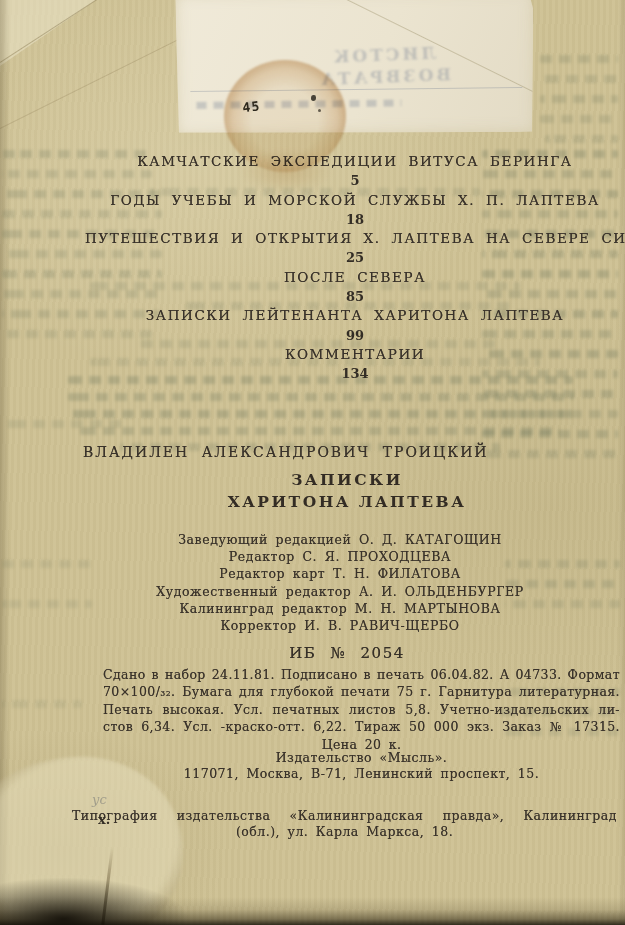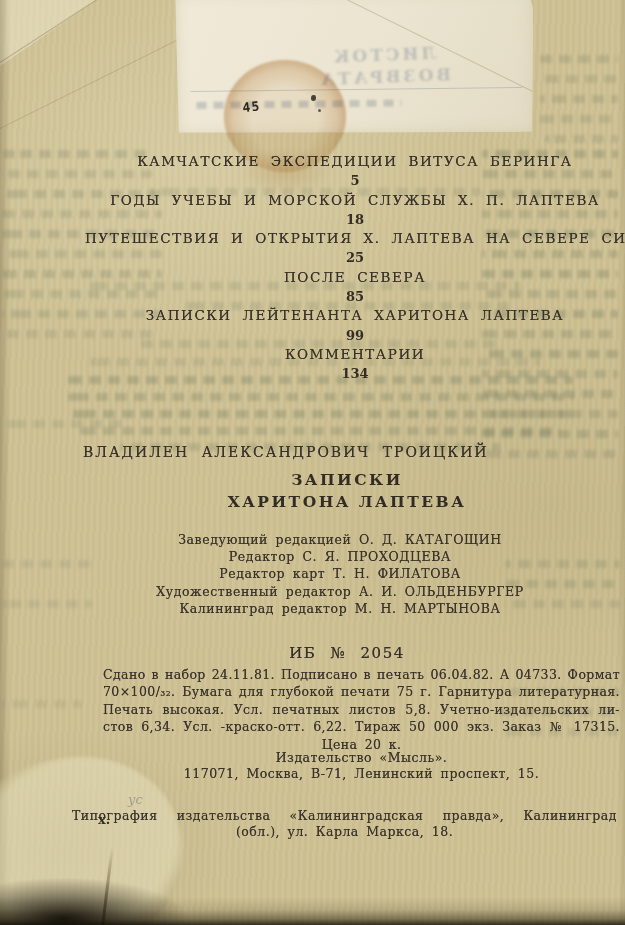--- a/index.html
+++ b/index.html
@@ -103,21 +103,21 @@
     font-size:12.5px;letter-spacing:0.5px;word-spacing:3px;line-height:15.5px;color:#39322a;z-index:4;
     text-shadow:0 0 0.3px rgba(57,50,42,0.7);}
 
   .printer{position:absolute;left:72px;top:788px;width:545px;
     font-size:12.5px;letter-spacing:0.5px;line-height:15.5px;color:#39322a;z-index:4;
     text-shadow:0 0 0.3px rgba(57,50,42,0.7);margin-top:20px;}
   .printer .jline{text-align:justify;text-align-last:justify;word-spacing:5px;}
   .printer .cline{text-align:center;word-spacing:3px;}
 
   .pencil-mark{position:absolute;left:92px;top:792px;font-size:13px;font-style:italic;
-    color:rgba(72,78,95,0.38);filter:blur(0.5px);z-index:3;margin-left:36px;}
+    color:rgba(72,78,95,0.38);filter:blur(0.5px);z-index:3;}
   .margin-mark{position:absolute;left:98px;top:812px;font-size:13px;font-weight:bold;
     color:#332d24;z-index:4;}
 </style>
 </head>
 <body>
 
 <div class="page">
 
   <div class="fold-tri"></div>
   <div class="fold-line1"></div>
@@ -226,20 +226,21 @@
     <div>ЗАПИСКИ</div>
     <div>ХАРИТОНА ЛАПТЕВА</div>
   </div>
 
   <div class="credits">
     <div>Заведующий редакцией О. Д. КАТАГОЩИН</div>
     <div>Редактор С. Я. ПРОХОДЦЕВА</div>
     <div>Редактор карт Т. Н. ФИЛАТОВА</div>
     <div>Художественный редактор А. И. ОЛЬДЕНБУРГЕР</div>
     <div>Калининград редактор М. Н. МАРТЫНОВА</div>
+    <div>Корректор И. В. РАВИЧ-ЩЕРБО</div>
   </div>
 
   <div class="ib-number">ИБ № 2054</div>
 
   <div class="imprint">
     <div class="jline">Сдано в набор 24.11.81. Подписано в печать 06.04.82. А 04733. Формат</div>
     <div class="jline">70×100/₃₂. Бумага для глубокой печати 75 г. Гарнитура литературная.</div>
     <div class="jline">Печать высокая. Усл. печатных листов 5,8. Учетно-издательских ли-</div>
     <div class="jline">стов 6,34. Усл. -краско-отт. 6,22. Тираж 50 000 экз. Заказ № 17315.</div>
     <div class="cline">Цена 20 к.</div>

